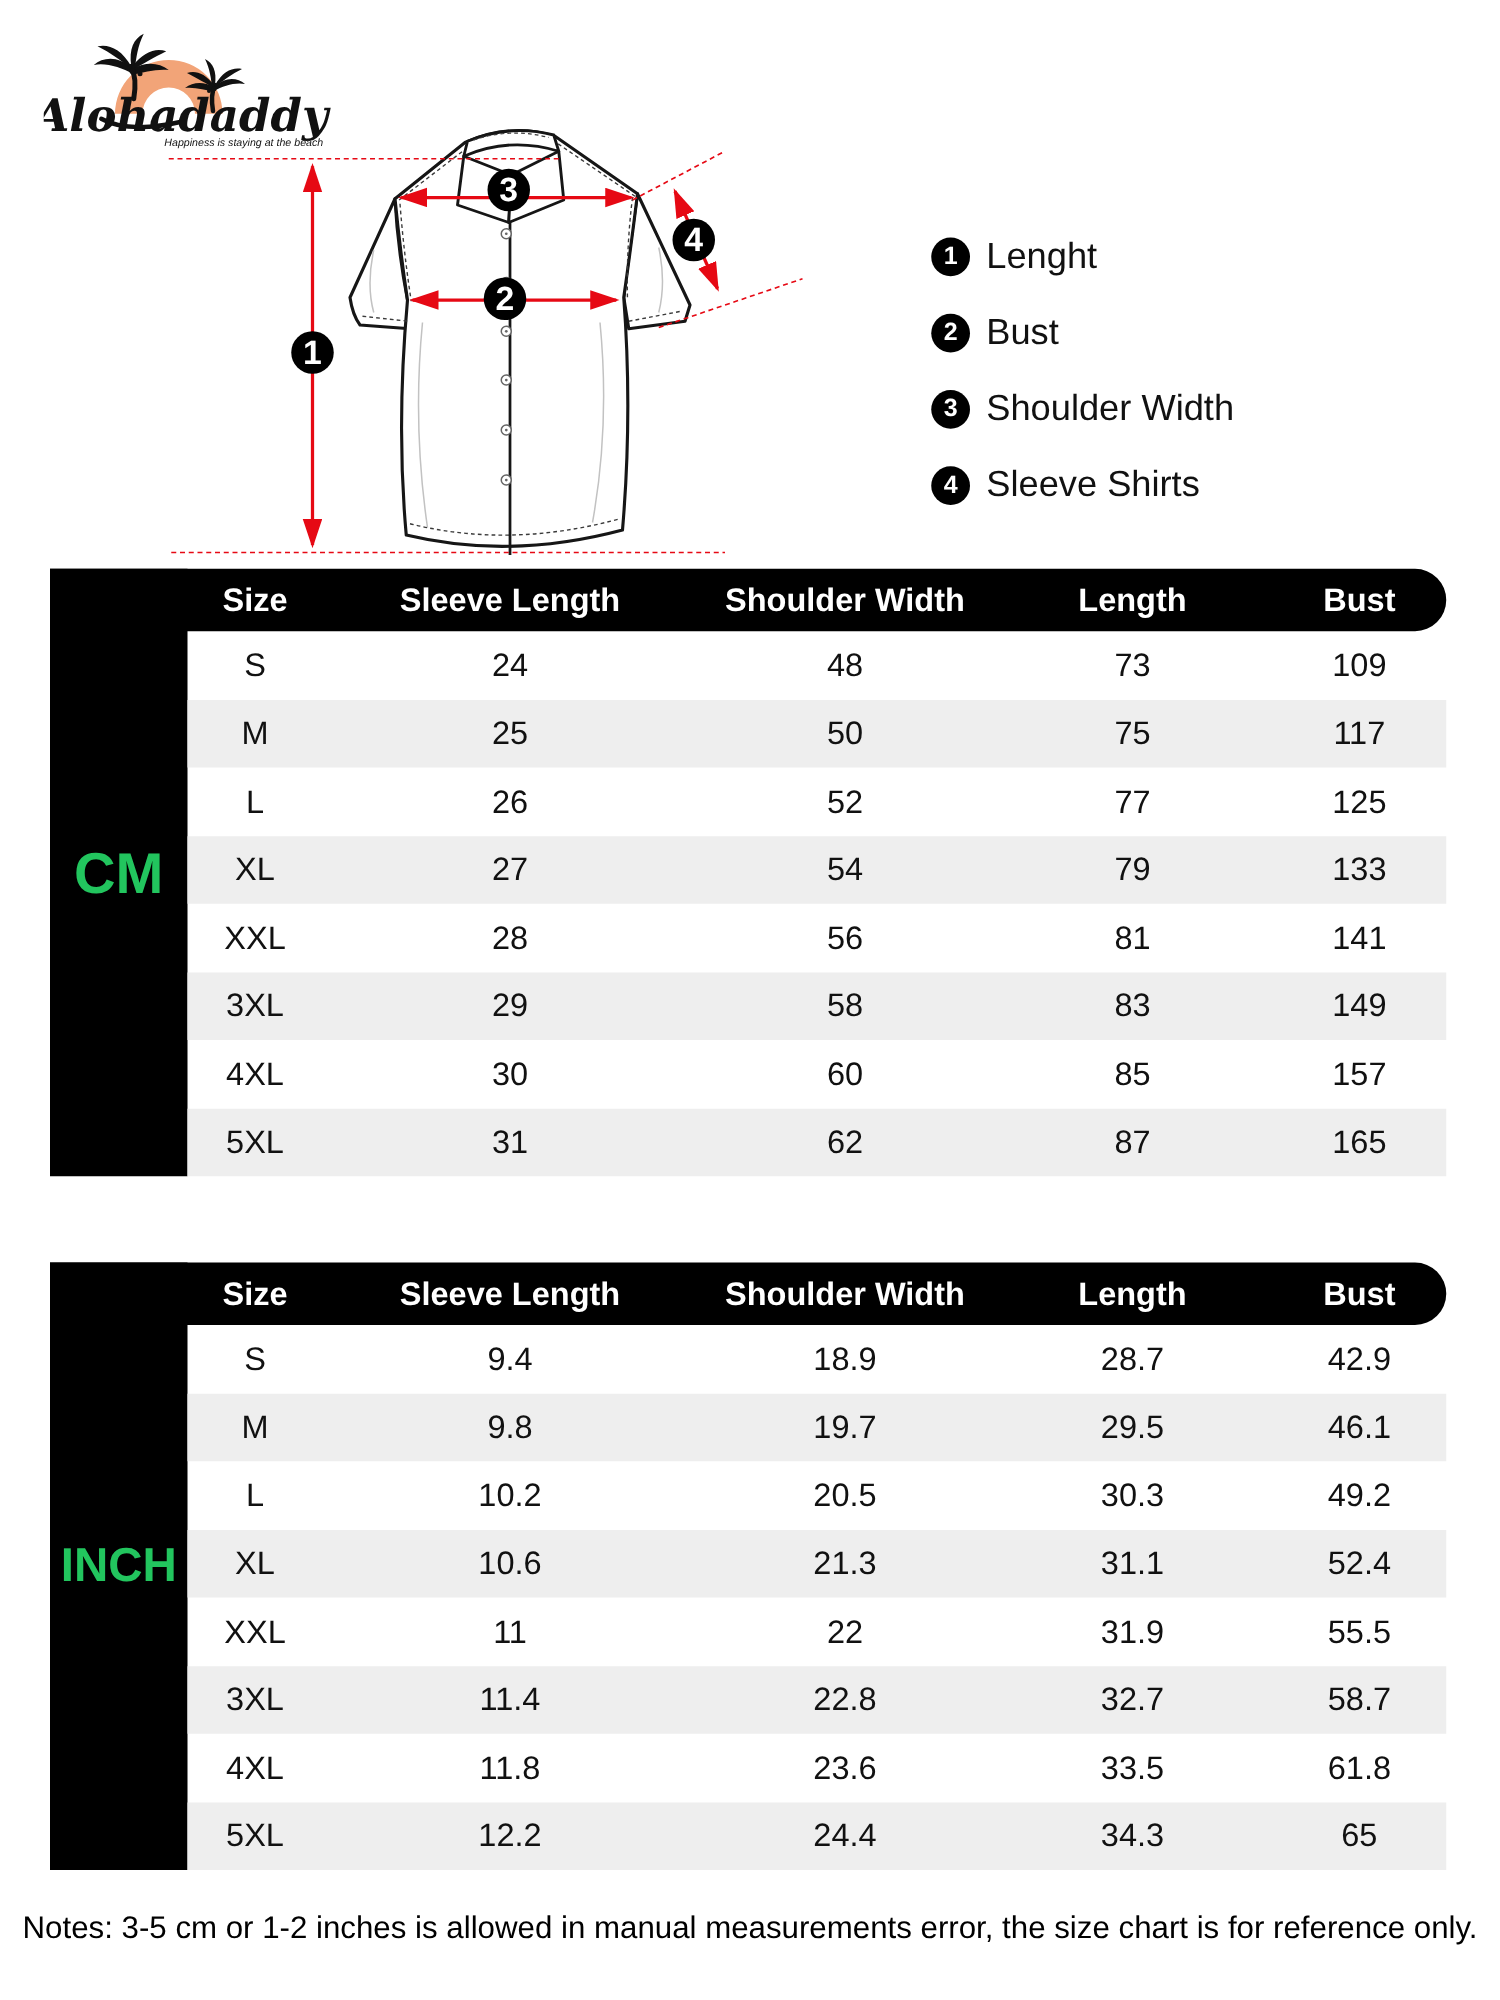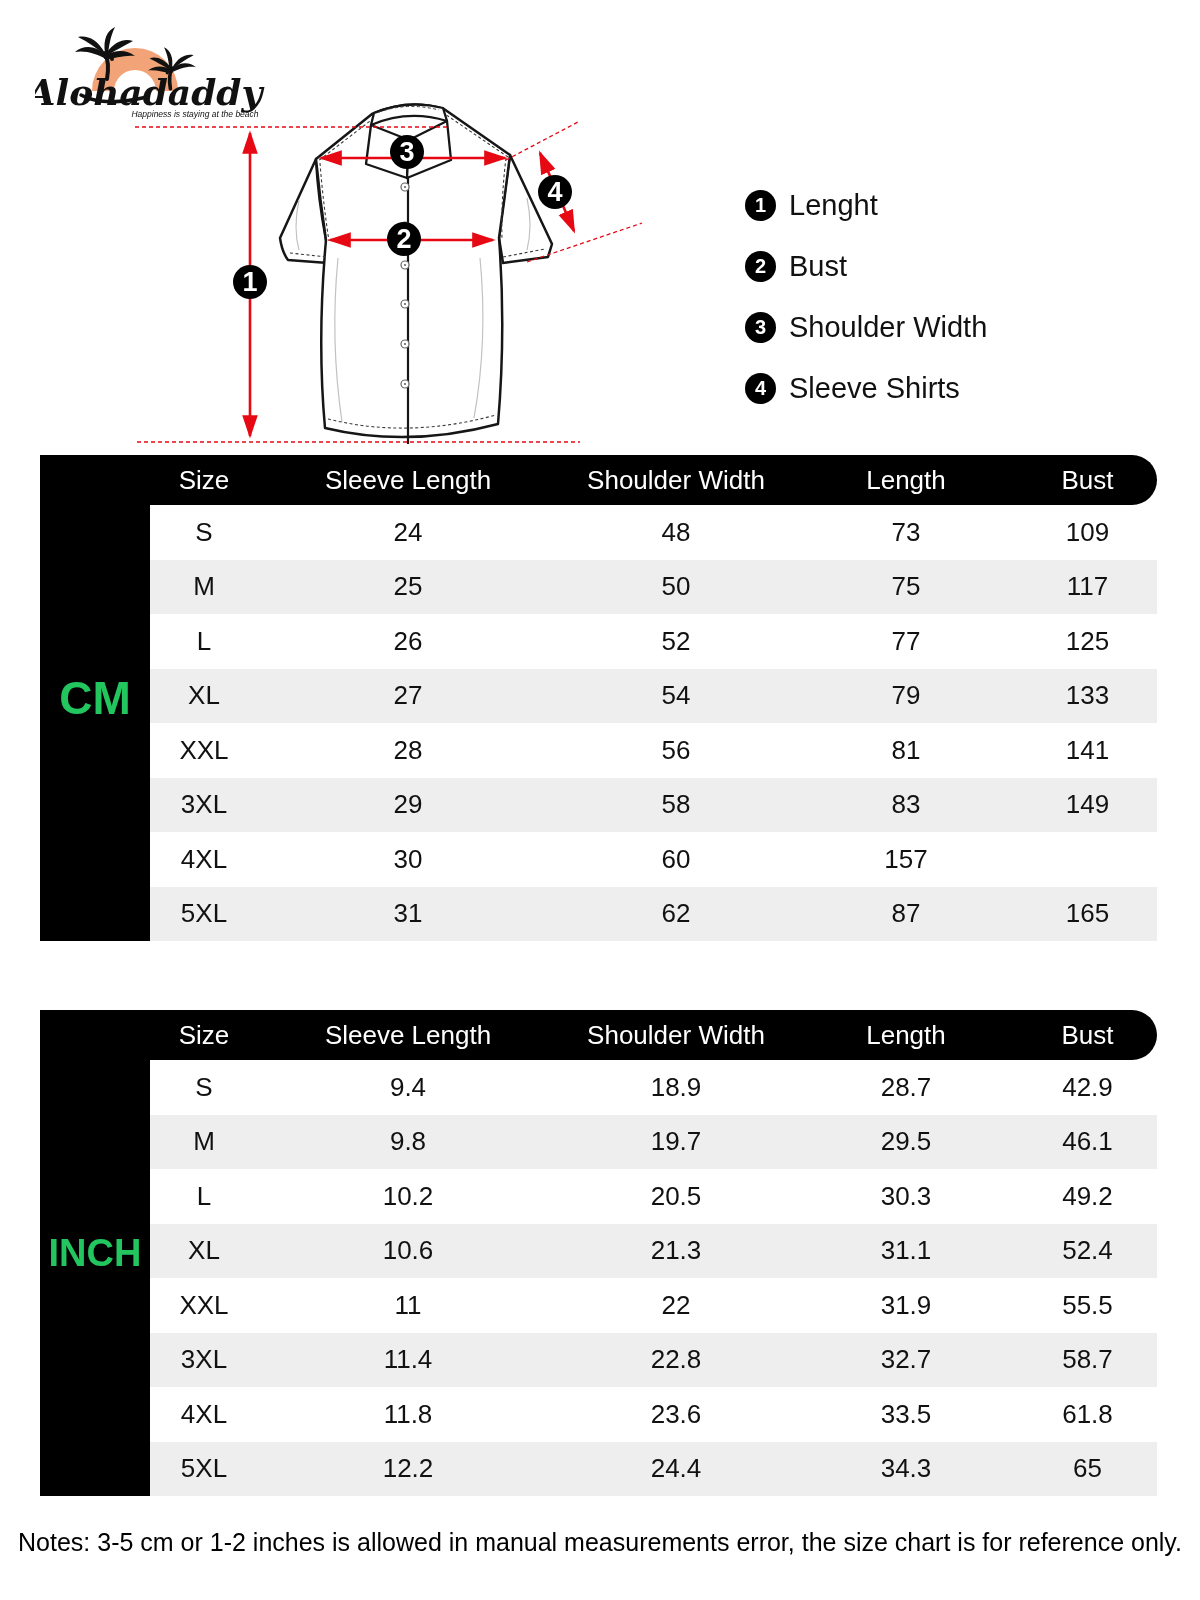--- a/index.html
+++ b/index.html
@@ -26,21 +26,21 @@
   #table-inch{top:1010px;height:486px;}
   .side-col{position:absolute;left:0;top:0;bottom:0;width:110px;background:#000;
             display:flex;align-items:center;justify-content:center;color:#22c55e;font-weight:bold;}
   #table-cm .side-col{font-size:46px;}
   #table-inch .side-col{font-size:38px;}
   .thead{position:absolute;left:0;top:0;right:0;height:50px;background:#000;
          border-radius:0 25px 25px 0;}
   .hgrid,.trow{display:grid;grid-template-columns:108px 300px 236px 224px 139px;}
   .hgrid{position:absolute;left:110px;right:0;top:0;height:50px;}
   .hcell{display:flex;align-items:center;justify-content:center;color:#fff;
-         font-size:26px;font-weight:normal;}
+         font-size:26px;font-weight:bold;}
   .tbody{position:absolute;left:110px;top:50px;right:0;bottom:0;}
   .trow{height:54.5px;}
   .trow:nth-child(even){background:#eeeeee;}
   .tcell{display:flex;align-items:center;justify-content:center;font-size:26px;color:#111;}
 
   
   #notes{position:absolute;left:0;top:1528px;width:1200px;text-align:center;
          font-size:25px;color:#000;}
 </style>
 </head>
@@ -237,20 +237,21 @@
           <span class="tcell">3XL</span>
           <span class="tcell">29</span>
           <span class="tcell">58</span>
           <span class="tcell">83</span>
           <span class="tcell">149</span>
         </div>
         <div class="trow">
           <span class="tcell">4XL</span>
           <span class="tcell">30</span>
           <span class="tcell">60</span>
+          <span class="tcell">85</span>
           <span class="tcell">157</span>
         </div>
         <div class="trow">
           <span class="tcell">5XL</span>
           <span class="tcell">31</span>
           <span class="tcell">62</span>
           <span class="tcell">87</span>
           <span class="tcell">165</span>
         </div>
       </div>

